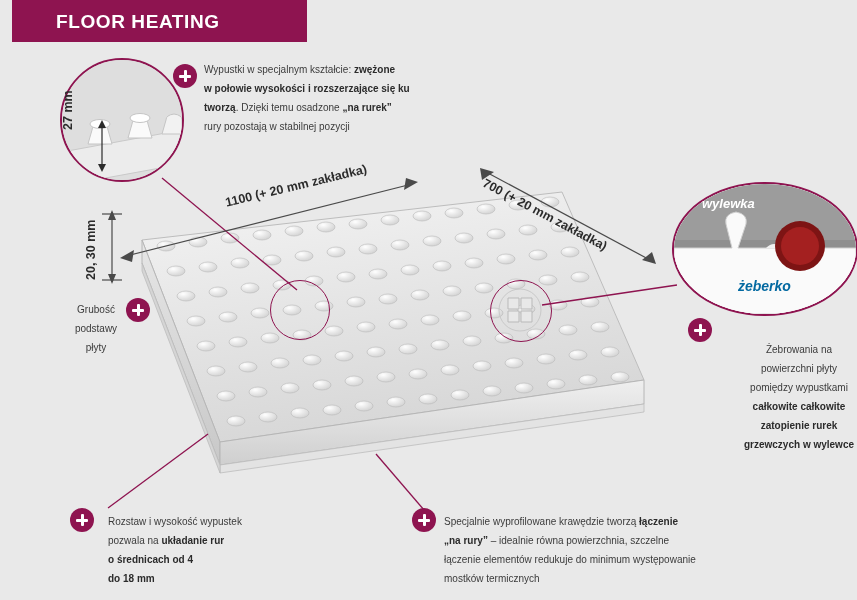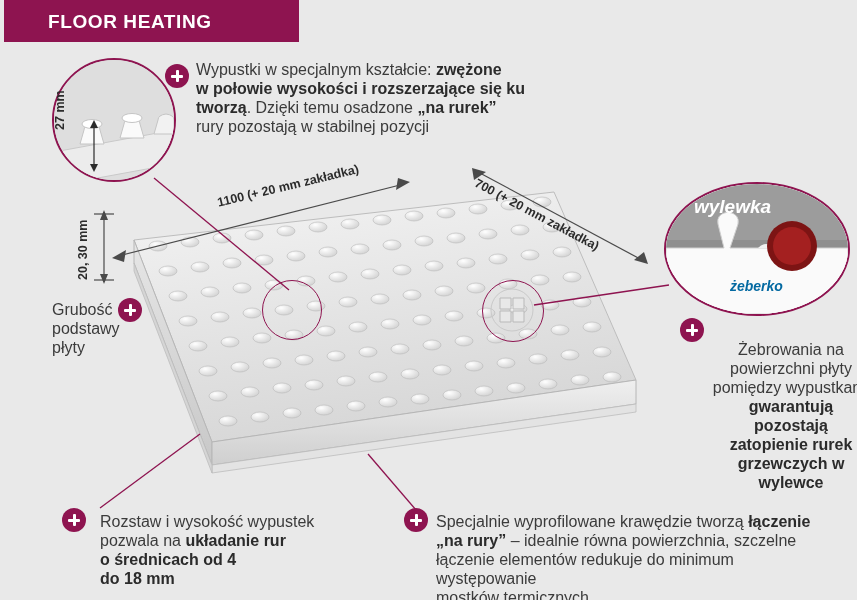--- a/index.html
+++ b/index.html
@@ -4,21 +4,21 @@
 <style>
   html,body{margin:0;padding:0;}
   body{
     width:857px;height:600px;
     background:#e9e9e9;
     font-family:"Liberation Sans", sans-serif;
     position:relative;
     overflow:hidden;
     color:#333;
   }
-  .root{position:absolute;left:4px;top:0;width:806px;height:600px;}
+  .root{position:absolute;left:12px;top:0;width:806px;height:600px;}
 
   
   .header-bar{
     position:absolute;left:0;top:0;width:295px;height:42px;
     background:#8e1450;
   }
   .header-title{
     position:absolute;left:44px;top:11px;
     color:#ffffff;font-size:19px;font-weight:bold;letter-spacing:.6px;
   }
@@ -28,21 +28,21 @@
     position:absolute;width:24px;height:24px;border-radius:50%;
     background:#8e1450;
   }
   .plus:before,.plus:after{
     content:"";position:absolute;background:#fff;border-radius:1px;
   }
   .plus:before{left:6px;top:10.5px;width:12px;height:3px;}
   .plus:after{left:10.5px;top:6px;width:3px;height:12px;}
 
   
-  .txt{position:absolute;font-size:16px;line-height:19px;color:#3b3b3b;}
+  .txt{position:absolute;font-size:10px;line-height:19px;color:#3b3b3b;}
   .txt b{font-weight:bold;color:#2b2b2b;}
 
   
   .circle{
     position:absolute;border-radius:50%;
     border:2px solid #8e1450;
     background:#dedede;
     overflow:hidden;
   }
   .dimlabel{position:absolute;font-size:12.5px;color:#2b2b2b;font-weight:normal;}
@@ -269,33 +269,33 @@
       <rect x="0" y="56" width="182" height="8" fill="#8f8f8f"></rect>
 
       <path d="M0,64 L58,64 L52,40 q-2,-10 10,-12 q12,2 10,12 L64,64 L182,64 L182,130 L0,130 Z" fill="#fafafa" stroke="#cfcfcf" stroke-width="1"></path>
 
       <path d="M92,64 q8,-8 16,0 z" fill="#f0f0f0"></path>
 
       <circle cx="126" cy="62" r="25" fill="#7d1414"></circle>
       <circle cx="126" cy="62" r="19" fill="#a42020"></circle>
     </svg>
   </div>
-  <div class="nosel" style="position:absolute;left:690px;top:196px;color:#ffffff;font-size:19px;font-style:italic;font-weight:bold;">wylewka</div>
+  <div class="nosel" style="position:absolute;left:690px;top:196px;color:#ffffff;font-size:13px;font-style:italic;font-weight:bold;">wylewka</div>
   <div class="nosel" style="position:absolute;left:726px;top:278px;color:#0369a1;font-size:14px;font-style:italic;font-weight:bold;">żeberko</div>
 
   <svg style="position:absolute;left:520px;top:280px;" width="150" height="40">
     <line x1="10" y1="25" x2="145" y2="5" stroke="#8e1450" stroke-width="1.3"></line>
   </svg>
 
   <div class="plus" style="left:676px;top:318px;"></div>
   <div class="txt nosel" style="left:707px;top:340px;width:160px;text-align:center;">
     <span>Żebrowania na</span><br>
     <span>powierzchni płyty</span><br>
     <span>pomiędzy wypustkami</span><br>
-    <b>gwarantują pozostają</b><br>
+    <b>całkowite całkowite</b><br>
     <b>zatopienie rurek</b><br>
     <b>grzewczych w wylewce</b>
   </div>
 
   <svg style="position:absolute;left:100px;top:168px;" width="330" height="110">
     <line x1="14" y1="88" x2="300" y2="16" stroke="#4a4a4a" stroke-width="1.2"></line>
     <polygon points="8,90 22,82 20,94" fill="#4a4a4a"></polygon>
     <polygon points="306,14 292,22 294,10" fill="#4a4a4a"></polygon>
   </svg>
   <div class="dimlabel nosel" style="left:212px;top:196px;transform:rotate(-13.5deg);transform-origin:left top;font-weight:bold;">1100 (+ 20 mm zakładka)</div>
@@ -310,21 +310,21 @@
   <svg style="position:absolute;left:78px;top:200px;" width="46" height="100">
     <line x1="22" y1="12" x2="22" y2="82" stroke="#4a4a4a" stroke-width="1.2"></line>
     <line x1="12" y1="14" x2="32" y2="14" stroke="#4a4a4a" stroke-width="1.2"></line>
     <line x1="12" y1="80" x2="32" y2="80" stroke="#4a4a4a" stroke-width="1.2"></line>
     <polygon points="22,10 18,20 26,20" fill="#4a4a4a"></polygon>
     <polygon points="22,84 18,74 26,74" fill="#4a4a4a"></polygon>
   </svg>
   <div class="dimlabel nosel" style="left:72px;top:280px;transform:rotate(-90deg);transform-origin:left top;font-weight:bold;">20, 30 mm</div>
 
   <div class="plus" style="left:114px;top:298px;"></div>
-  <div class="txt nosel" style="left:48px;top:300px;width:72px;">
+  <div class="txt nosel" style="left:48px;top:300px;width:72px;text-align:center;">
     <span>Grubość</span><br>
     <span>podstawy</span><br>
     <span>płyty</span>
   </div>
 
   <div class="plus" style="left:58px;top:508px;"></div>
   <div class="txt nosel" style="left:96px;top:512px;width:250px;">
     <span>Rozstaw i wysokość wypustek</span><br>
     <span>pozwala na </span><b>układanie rur</b><br>
     <b>o średnicach od 4</b><br>

